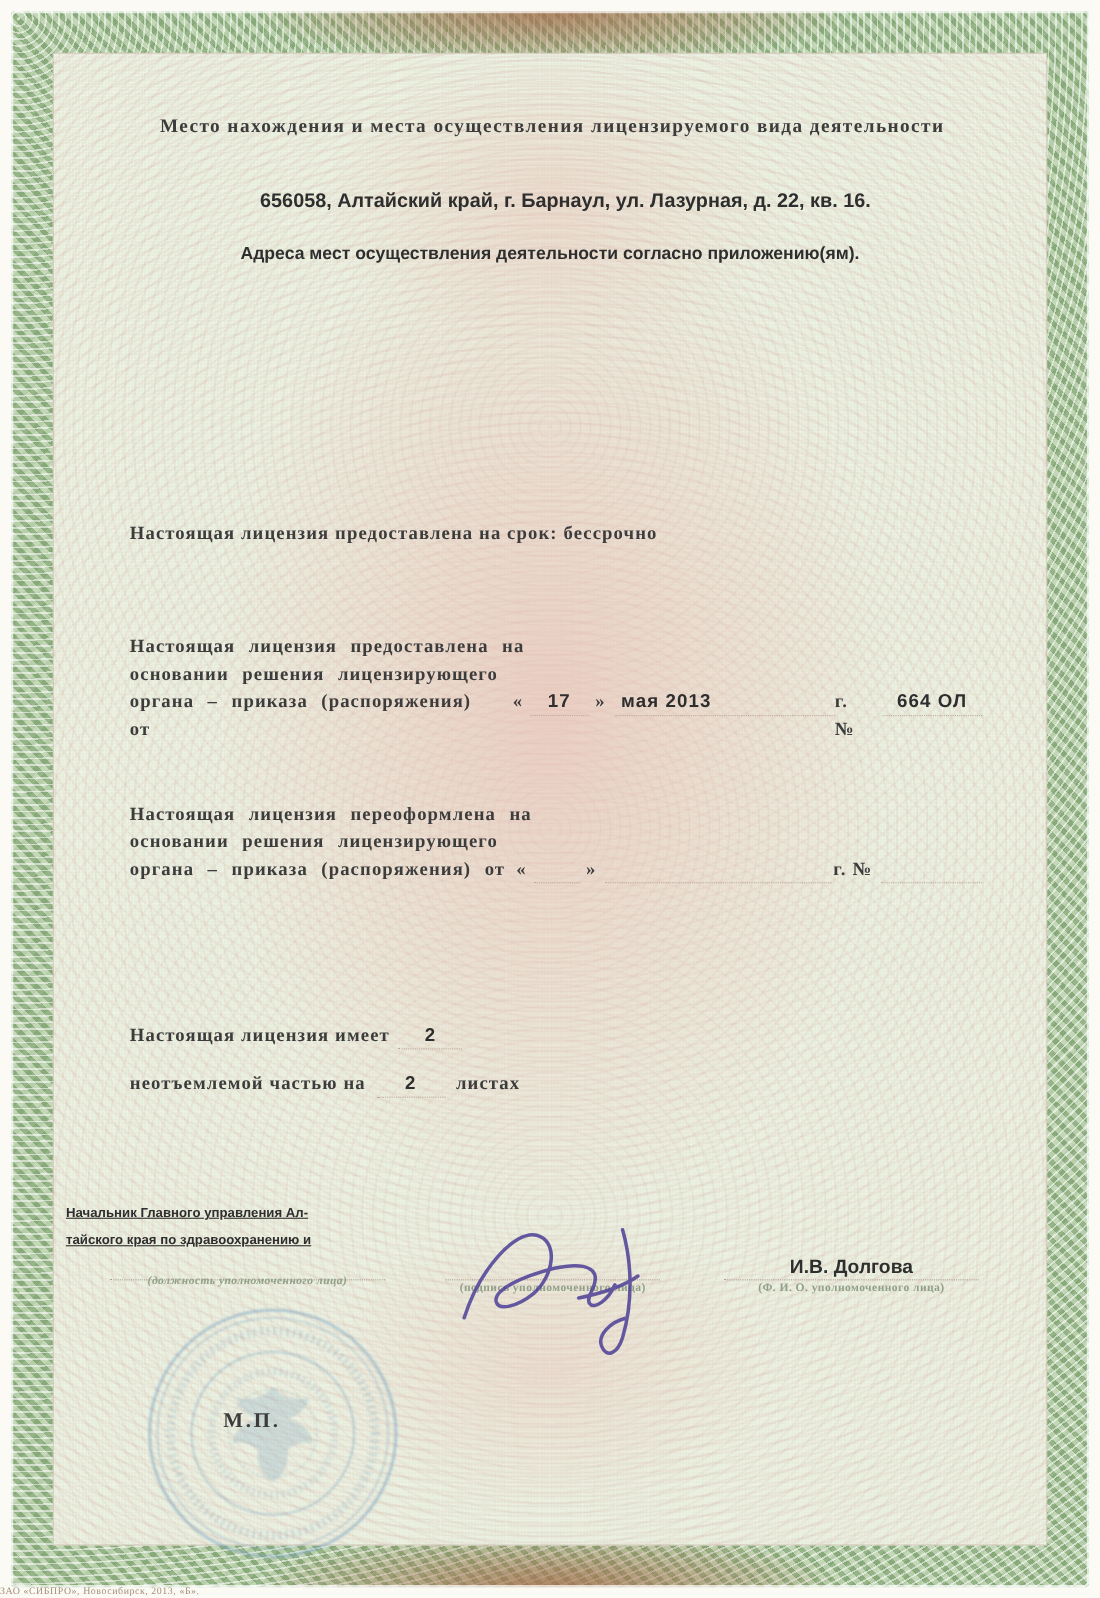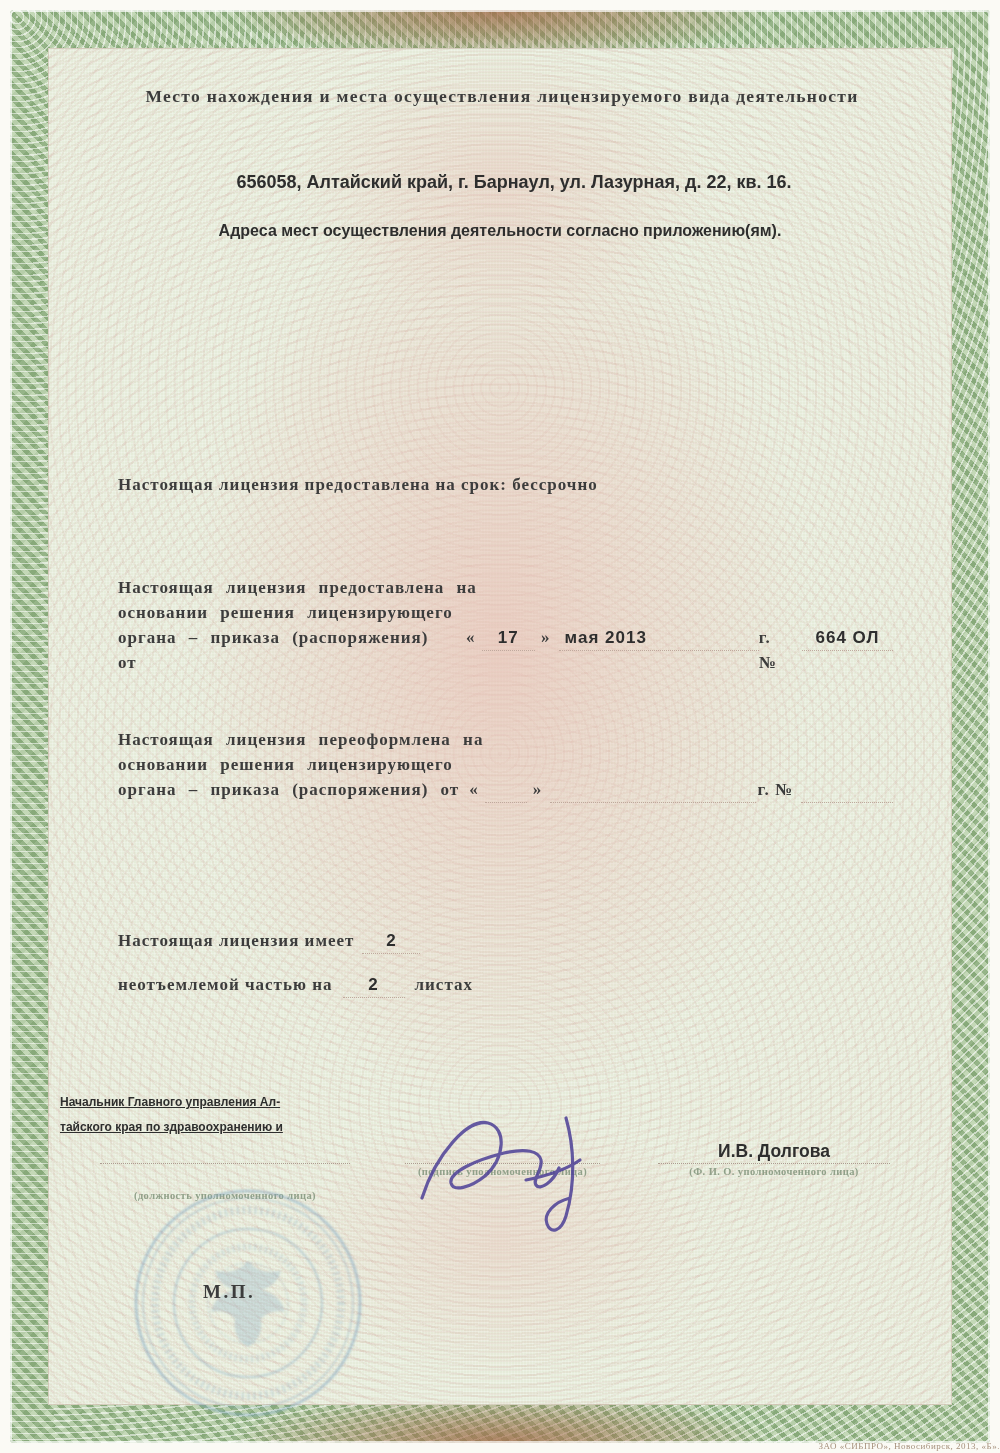--- a/index.html
+++ b/index.html
@@ -49,32 +49,32 @@
     display:inline-block;border-bottom:1.5px dotted #bfa99d;
     text-align:center;vertical-align:baseline;
     font-family:"Liberation Sans",sans-serif;font-weight:bold;color:#2e2e2e;
   }
   .row{display:flex;align-items:baseline;}
   .hdr-title{font-size:17.5px;letter-spacing:1.3px;text-align:center;}
   .hdr-note{font-size:14.5px;letter-spacing:.6px;line-height:21px;}
   .bodyline{font-size:17px;letter-spacing:1px;line-height:25px;}
   .printer{
     font-family:"Liberation Serif",serif;font-size:9px;color:#a5907b;
-    letter-spacing:.5px;text-align:right;
+    letter-spacing:.5px;text-align:left;
   }
 </style>
 </head>
 <body>
 
 <div class="page">
 
   <div class="lace"></div>
   <div class="inner"></div>
 
-  <div class="abs serif hdr-title" style="left:112px;top:86px;width:780px;">Место нахождения и места осуществления лицензируемого вида деятельности</div>
+  <div class="abs serif hdr-title" style="left:112px;top:104px;width:780px;">Место нахождения и места осуществления лицензируемого вида деятельности</div>
 
 
   <div class="abs sansb" style="left:69px;top:172px;width:890px;text-align:center;font-size:18px;">656058, Алтайский край, г. Барнаул, ул. Лазурная, д. 22, кв. 16.</div>
 
   <div class="abs sansb" style="left:55px;top:222px;width:890px;text-align:center;font-size:16px;">Адреса мест осуществления деятельности согласно приложению(ям).</div>
 
   <div class="abs serif bodyline" style="left:118px;top:472px;width:780px;">Настоящая лицензия предоставлена на срок: бессрочно</div>
 
   <div class="abs" style="left:118px;top:575px;width:775px;">
     <div class="serif bodyline just">Настоящая лицензия предоставлена на</div>
@@ -115,21 +115,21 @@
       <span>листах</span>
     </div>
   </div>
 
   <div class="abs sansb" style="left:60px;top:1090px;width:330px;font-size:12px;line-height:25px;text-decoration:underline;">
     <div>Начальник Главного управления Ал-</div>
     <div>тайского края по здравоохранению и</div>
   </div>
 
   <div class="abs rule" style="left:100px;top:1163px;width:250px;"></div>
-  <div class="abs cap" style="left:100px;top:1190px;width:250px;">(должность уполномоченного лица)</div>
+  <div class="abs cap" style="left:100px;top:1159px;width:250px;font-style:italic;">(должность уполномоченного лица)</div>
 
   <div class="abs rule" style="left:405px;top:1163px;width:195px;"></div>
   <div class="abs cap" style="left:380px;top:1166px;width:245px;">(подпись уполномоченного лица)</div>
 
   <div class="abs sansb" style="left:658px;top:1141px;width:232px;text-align:center;font-size:17.5px;">И.В. Долгова</div>
   <div class="abs rule" style="left:658px;top:1163px;width:232px;"></div>
   <div class="abs cap" style="left:658px;top:1166px;width:232px;">(Ф. И. О. уполномоченного лица)</div>
 
   <svg class="abs" style="left:408px;top:1082px;" width="215" height="155" viewBox="0 0 215 155">
     <g fill="none" stroke="#4c3f96" stroke-width="3.2" stroke-linecap="round" opacity="0.85">

